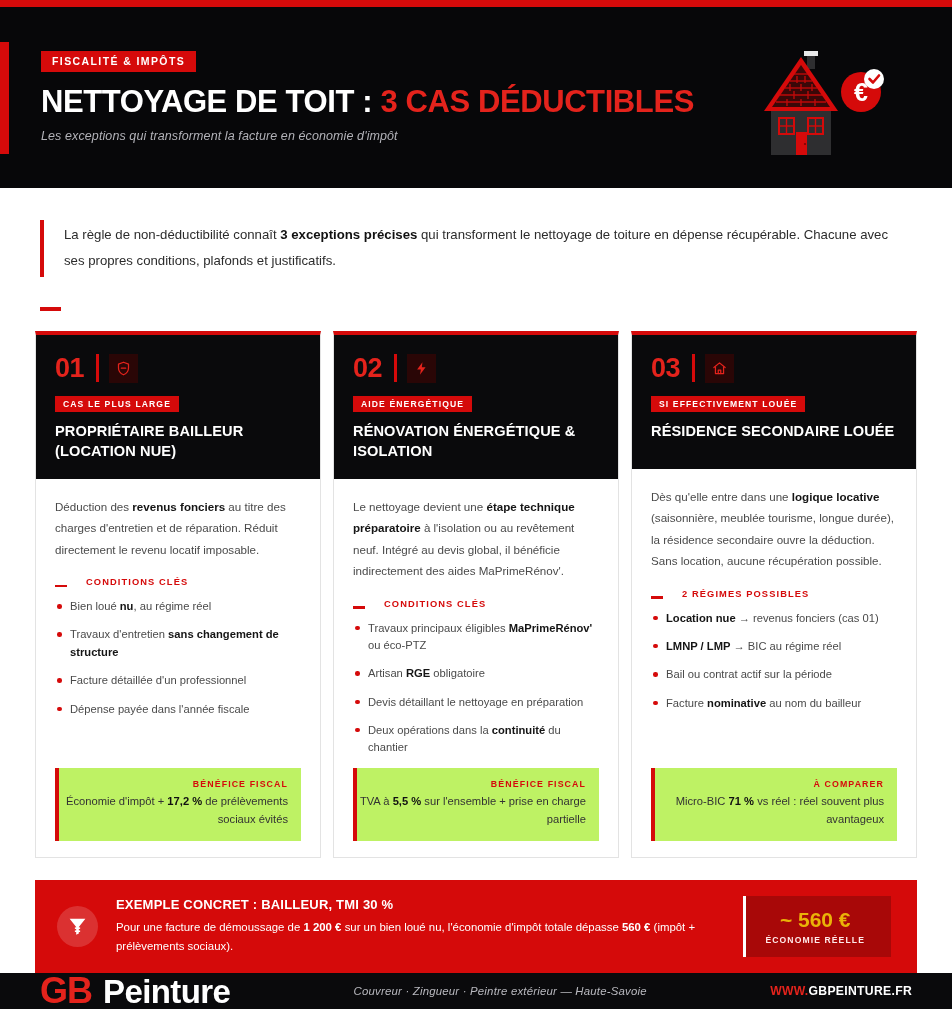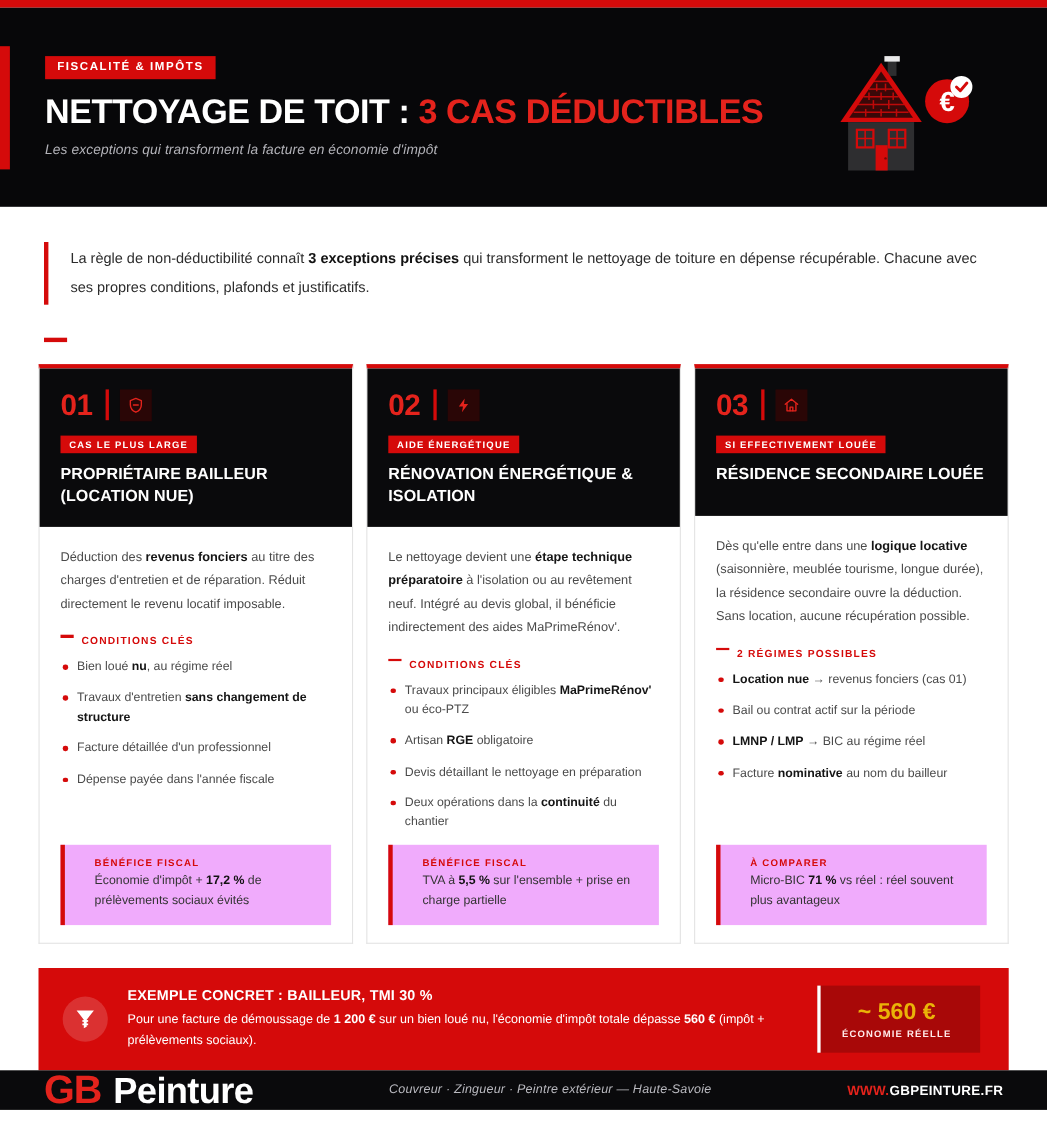--- a/index.html
+++ b/index.html
@@ -202,22 +202,22 @@
   }
   .card-desc {
     font-size: 11.6px;
     line-height: 1.85;
     color: #4a4a4a;
   }
   .card-desc strong { color: #151515; font-weight: bold; }
 
   .cond-head {
     display: flex;
-    align-items: flex-start;
-    gap: 7px;
+    align-items: flex-end;
+    gap: 19px;
     margin-top: 17px;
     margin-bottom: 11px;
   }
   .cond-dash {
     width: 12px; height: 2.5px; background: #d50a0a; flex: 0 0 auto;
   }
   .cond-label {
     font-size: 9.3px;
     font-weight: bold;
     letter-spacing: 1.1px;
@@ -240,22 +240,23 @@
     width: 4.5px;
     height: 4.5px;
     border-radius: 50%;
     background: #d50a0a;
   }
   ul.conds li strong { color: #151515; font-weight: bold; }
 
   .benefit {
     margin-top: auto;
     position: relative;
-    background: #f0abfc;
-    padding: 11px 13px 12px 31px;
+    background: #bef264;
+    padding: 11px 13px 12px 5px;
+    text-align: right;
   }
   .benefit::before {
     content: "";
     position: absolute;
     left: 0; top: 0; bottom: 0;
     width: 3.5px;
     background: #d50a0a;
   }
   .benefit-label {
     font-size: 8.8px;
@@ -538,22 +539,22 @@
         <div class="card-title">RÉSIDENCE SECONDAIRE LOUÉE</div>
       </div>
       <div class="card-body">
         <p class="card-desc"><span>Dès qu'elle entre dans une </span><strong>logique locative</strong><span> (saisonnière, meublée tourisme, longue durée), la résidence secondaire ouvre la déduction. Sans location, aucune récupération possible.</span></p>
         <div class="cond-head">
           <span class="cond-dash"></span>
           <span class="cond-label">2 RÉGIMES POSSIBLES</span>
         </div>
         <ul class="conds">
           <li><span></span><strong>Location nue</strong><span> → revenus fonciers (cas 01)</span></li>
+          <li><span></span><strong>LMNP / LMP</strong><span> → BIC au régime réel</span></li>
           <li><span>Bail ou contrat actif sur la période</span><strong></strong><span></span></li>
-          <li><span></span><strong>LMNP / LMP</strong><span> → BIC au régime réel</span></li>
           <li><span>Facture </span><strong>nominative</strong><span> au nom du bailleur</span></li>
         </ul>
         <div class="benefit">
           <div class="benefit-label">À COMPARER</div>
           <div class="benefit-text"><span>Micro-BIC </span><strong>71 %</strong><span> vs réel : réel souvent plus avantageux</span></div>
         </div>
       </div>
     </div>
 
   </div>

